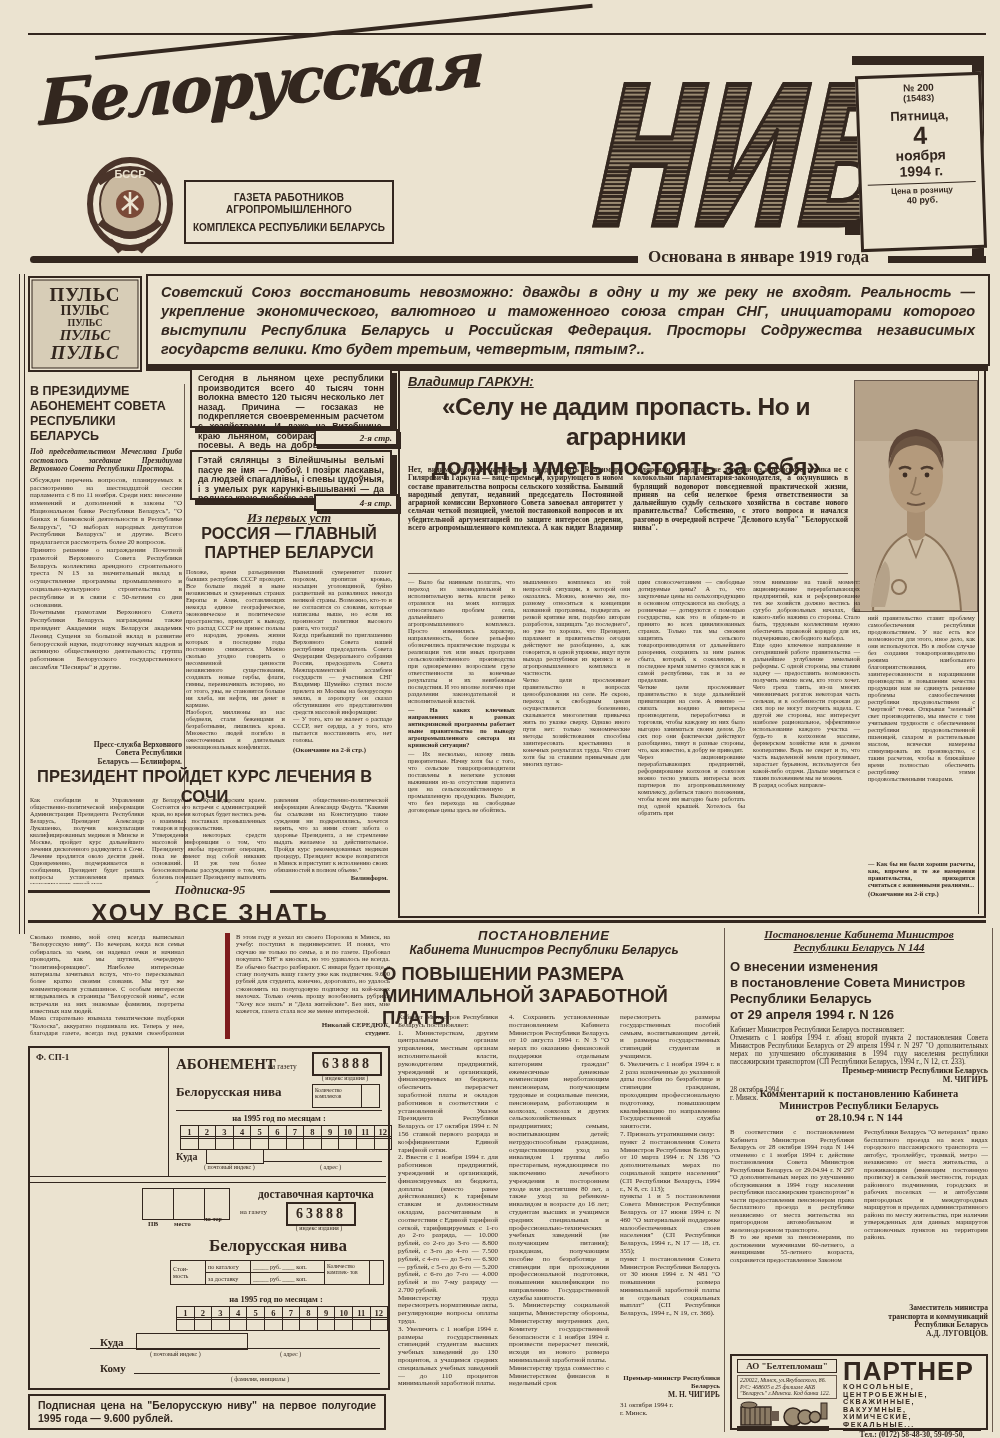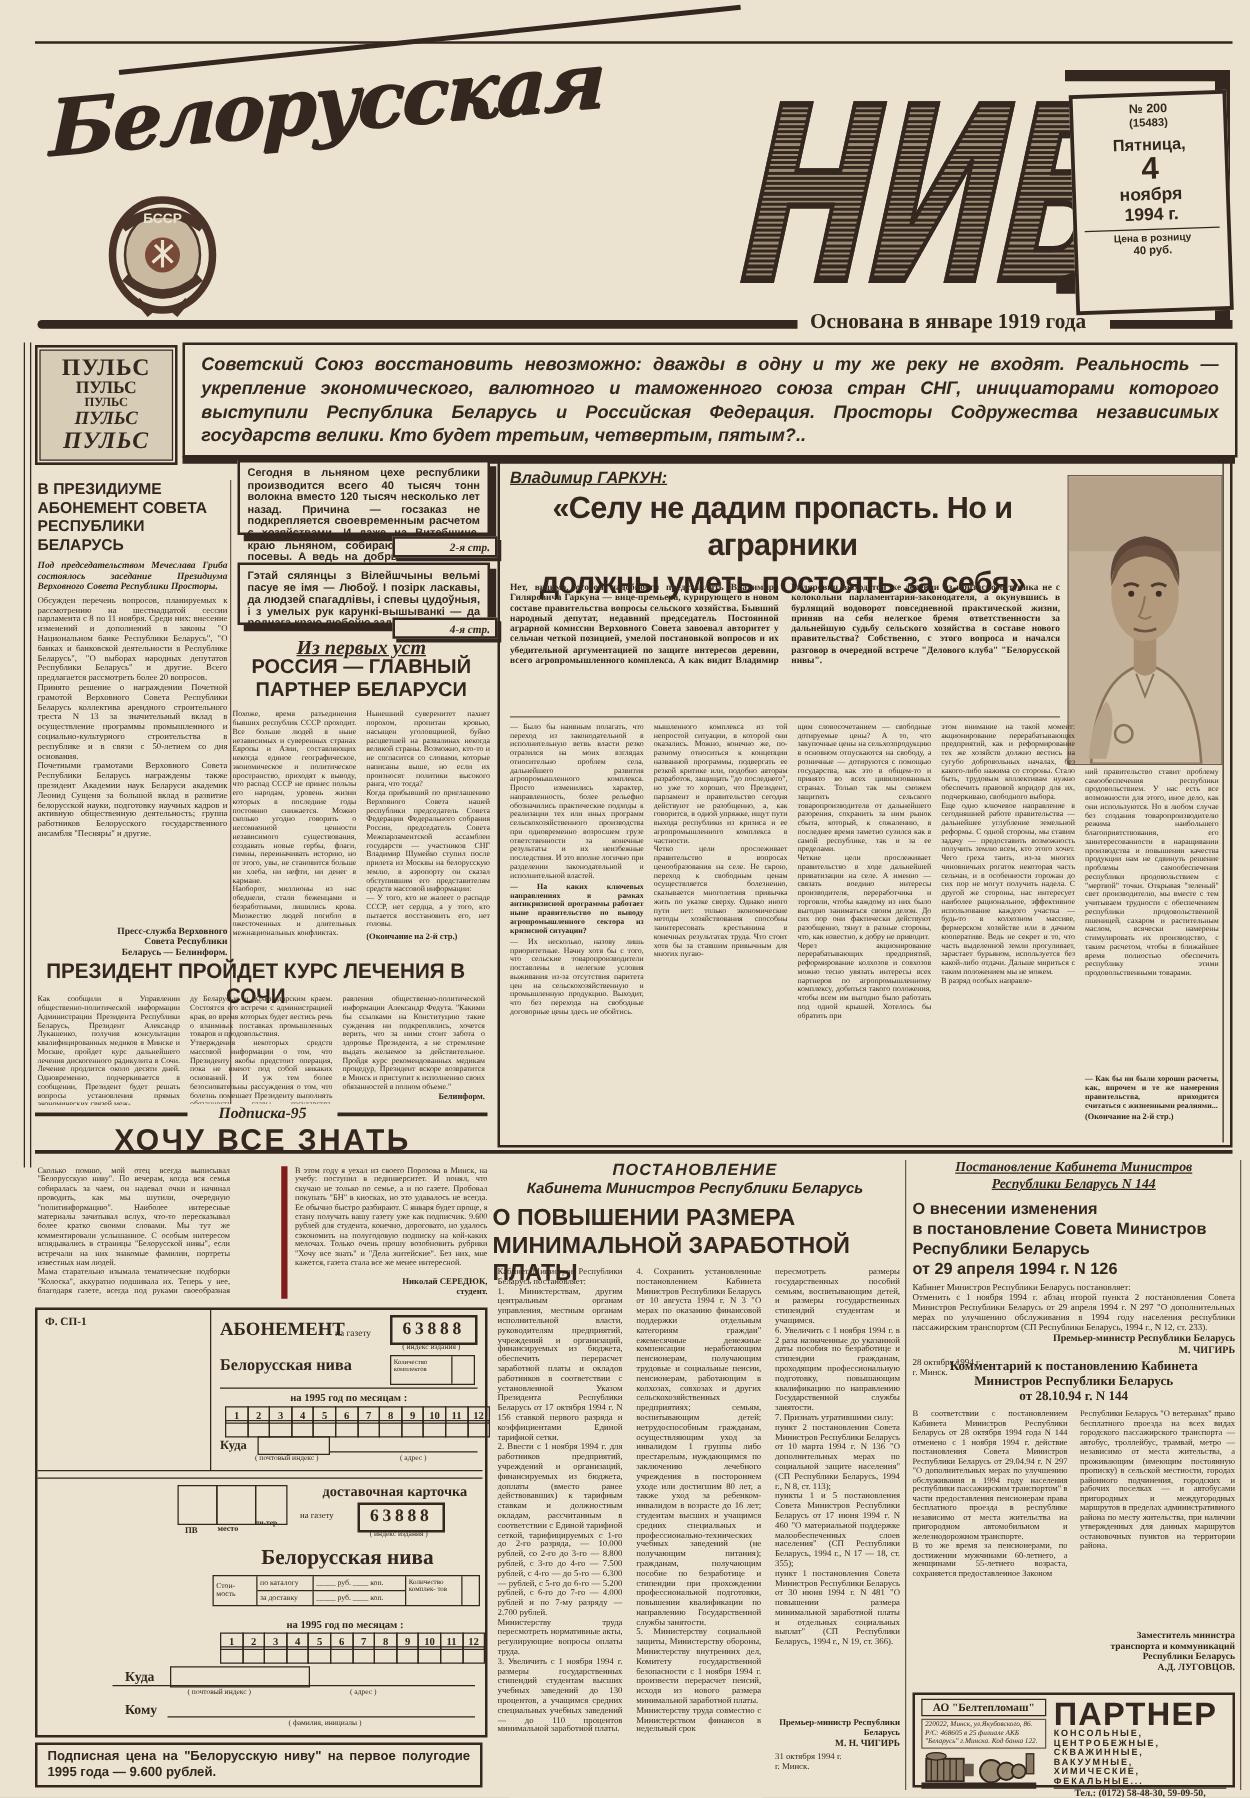--- a/index.html
+++ b/index.html
@@ -72,20 +72,24 @@
     <ellipse cx="50" cy="52" rx="40" ry="44" fill="none" stroke="#4a342a" stroke-width="6"></ellipse>
     <ellipse cx="50" cy="52" rx="30" ry="34" fill="#c9b9a0" stroke="#4a342a" stroke-width="2"></ellipse>
     <path d="M18 30 Q50 6 82 30" fill="none" stroke="#4a342a" stroke-width="8"></path>
     <text x="50" y="26" font-size="11" font-weight="bold" fill="#ebe3d0" text-anchor="middle" font-family="Liberation Sans, sans-serif">БССР</text>
     <circle cx="50" cy="52" r="14" fill="#7a4a38"></circle>
     <path d="M42 58 L58 44 M44 44 L58 58 M50 40 L50 62" stroke="#ebe3d0" stroke-width="2.5"></path>
     <path d="M20 70 Q50 96 80 70" fill="none" stroke="#4a342a" stroke-width="7"></path>
     <path d="M30 88 L40 100 M70 88 L60 100" stroke="#4a342a" stroke-width="5"></path>
   </svg>
 
+  <div class="abs tagline sans c" style="left:184px;top:180px;width:206px;height:60px;">
+    <div class="b" style="font-size:10.5px;transform:scaleX(.95);">ГАЗЕТА РАБОТНИКОВ АГРОПРОМЫШЛЕННОГО</div>
+    <div class="b" style="font-size:10.5px;margin-top:6px;transform:scaleX(.95);">КОМПЛЕКСА РЕСПУБЛИКИ БЕЛАРУСЬ</div>
+  </div>
 
   <div class="abs ink" style="left:30px;top:256px;width:608px;height:7px;border-radius:4px 0 0 4px;"></div>
   <div class="abs b" style="left:648px;top:247px;font-size:17px;">Основана в январе 1919 года</div>
   <div class="abs ink" style="left:888px;top:256px;width:98px;height:7px;"></div>
 
   <div class="abs" style="left:19px;top:274px;width:4px;height:660px;border-left:1.5px solid #33271f;border-right:1.5px solid #33271f;"></div>
 
   <div class="abs pulsebox" style="left:28px;top:276px;width:110px;height:92px;">
     <div class="b" style="font-size:19px;line-height:19px;letter-spacing:1px;">ПУЛЬС</div>
     <div class="b" style="font-size:14px;line-height:14px;">ПУЛЬС</div>
@@ -115,21 +119,21 @@
   <div class="abs teaser sans" style="left:190px;top:368px;width:186px;height:48px;">
     <div class="b just" style="font-size:8.8px;line-height:9.6px;">Сегодня в льняном цехе республики производится всего 40 тысяч тонн волокна вместо 120 тысяч несколько лет назад. Причина — госзаказ не подкрепляется своевременным расчетом с хозяйствами. И даже на Витебщине, краю льняном, собираются сокращать посевы. А ведь на добрый толк лен — чистая валюта.</div>
   </div>
   <div class="abs tab b i" style="left:314px;top:429px;width:72px;height:13px;">2-я стр.</div>
 
   <div class="abs teaser sans" style="left:190px;top:450px;width:186px;height:38px;">
     <div class="b just" style="font-size:8.8px;line-height:9.6px;">Гэтай сялянцы з Вілейшчыны вельмі пасуе яе імя — Любоў. І позірк ласкавы, да людзей спагадлівы, і спевы цудоўныя, і з умелых рук карункі-вышыванкі — да роднага краю любоўю аздоблены...</div>
   </div>
   <div class="abs tab b i" style="left:314px;top:494px;width:72px;height:13px;">4-я стр.</div>
 
-  <div class="abs c b i" style="left:190px;top:510px;width:198px;font-size:16px;text-decoration:underline;">Из первых уст</div>
+  <div class="abs c b i" style="left:190px;top:510px;width:198px;font-size:13px;text-decoration:underline;">Из первых уст</div>
   <h2 class="abs sans b c pre" style="left:186px;top:524px;width:206px;font-size:16px;line-height:19px;">РОССИЯ — ГЛАВНЫЙ
 ПАРТНЕР БЕЛАРУСИ</h2>
   <div class="abs" style="left:186px;top:568px;width:206px;height:192px;display:flex;gap:8px;">
     <div class="just pre col body-xs" style="width:99px;height:192px;">Похоже, время разъединения бывших республик СССР проходит. Все больше людей в ныне независимых и суверенных странах Европы и Азии, составляющих некогда единое географическое, экономическое и политическое пространство, приходят к выводу, что распад СССР не принес пользы его народам, уровень жизни которых в последние годы постоянно снижается. Можно сколько угодно говорить о несомненной ценности независимого существования, создавать новые гербы, флаги, гимны, переиначивать историю, но от этого, увы, не становится больше ни хлеба, ни нефти, ни денег в кармане.
 Наоборот, миллионы из нас обеднели, стали беженцами и безработными, лишились крова. Множество людей погибло в ожесточенных и длительных межнациональных конфликтах.</div>
     <div style="width:99px;height:192px;overflow:hidden;">
       <div class="just pre body-xs" style="height:178px;">Нынешний суверенитет пахнет порохом, пропитан кровью, насыщен уголовщиной, буйно расцветшей на развалинах некогда великой страны. Возможно, кто-то и не согласится со словами, которые написаны выше, но если их произносят политики высокого ранга, что тогда?
 Когда прибывший по приглашению Верховного Совета нашей республики председатель Совета Федерации Федерального собрания России, председатель Совета Межпарламентской ассамблеи государств — участников СНГ Владимир Шумейко ступил после прилета из Москвы на белорусскую землю, в аэропорту он сказал обступившим его представителям средств массовой информации:
 — У того, кто не жалеет о распаде СССР, нет сердца, а у того, кто пытается восстановить его, нет головы.</div>
       <div class="b" style="font-size:6.8px;">(Окончание на 2-й стр.)</div>
@@ -330,21 +334,21 @@
       <div style="width:107px;height:334px;overflow:hidden;padding-top:36px;box-sizing:border-box;">
         <div class="just pre body-xs" style="height:246px;overflow:hidden;">ний правительство ставит проблему самообеспечения республики продовольствием. У нас есть все возможности для этого, иное дело, как они используются. Но в любом случае без создания товаропроизводителю режима наибольшего благоприятствования, его заинтересованности в наращивании производства и повышении качества продукции нам не сдвинуть решение проблемы самообеспечения республики продовольствием с "мертвой" точки. Открывая "зеленый" свет производителю, мы вместе с тем учитываем трудности с обеспечением республики продовольственной пшеницей, сахаром и растительным маслом, всячески намерены стимулировать их производство, с таким расчетом, чтобы в ближайшее время полностью обеспечить республику этими продовольственными товарами.</div>
         <div class="just pre b body-xs">— Как бы ни были хороши расчеты, как, впрочем и те же намерения правительства, приходится считаться с жизненными реалиями...</div>
         <div class="b" style="font-size:6.6px;margin-top:2px;">(Окончание на 2-й стр.)</div>
       </div>
     </div>
   </div>
 
   <div class="abs ink" style="left:28px;top:920px;width:958px;height:3px;"></div>
 
-  <div class="abs" style="left:394px;top:928px;width:324px;">
+  <div class="abs" style="left:382px;top:928px;width:324px;">
     <div class="sans b i c" style="font-size:13px;letter-spacing:1px;">ПОСТАНОВЛЕНИЕ</div>
     <div class="sans b i c" style="font-size:12px;">Кабинета Министров Республики Беларусь</div>
     <h2 class="sans b pre" style="font-size:18.5px;line-height:22px;margin-top:6px;">О ПОВЫШЕНИИ РАЗМЕРА
 МИНИМАЛЬНОЙ ЗАРАБОТНОЙ ПЛАТЫ</h2>
   </div>
   <div class="abs" style="left:398px;top:1014px;width:324px;height:418px;display:flex;gap:11px;">
     <div class="just pre col" style="width:100px;height:418px;font-size:7px;line-height:7.8px;">Кабинет Министров Республики Беларусь постановляет:
 1. Министерствам, другим центральным органам управления, местным органам исполнительной власти, руководителям предприятий, учреждений и организаций, финансируемых из бюджета, обеспечить перерасчет заработной платы и окладов работников в соответствии с установленной Указом Президента Республики Беларусь от 17 октября 1994 г. N 156 ставкой первого разряда и коэффициентами Единой тарифной сетки.
 2. Ввести с 1 ноября 1994 г. для работников предприятий, учреждений и организаций, финансируемых из бюджета, доплаты (вместо ранее действовавших) к тарифным ставкам и должностным окладам, рассчитанным в соответствии с Единой тарифной сеткой, тарифицируемых с 1-го до 2-го разряда, — 10.000 рублей, со 2-го до 3-го — 8.800 рублей, с 3-го до 4-го — 7.500 рублей, с 4-го — до 5-го — 6.300 — рублей, с 5-го до 6-го — 5.200 рублей, с 6-го до 7-го — 4.000 рублей и по 7-му разряду — 2.700 рублей.
 Министерству труда пересмотреть нормативные акты, регулирующие вопросы оплаты труда.

